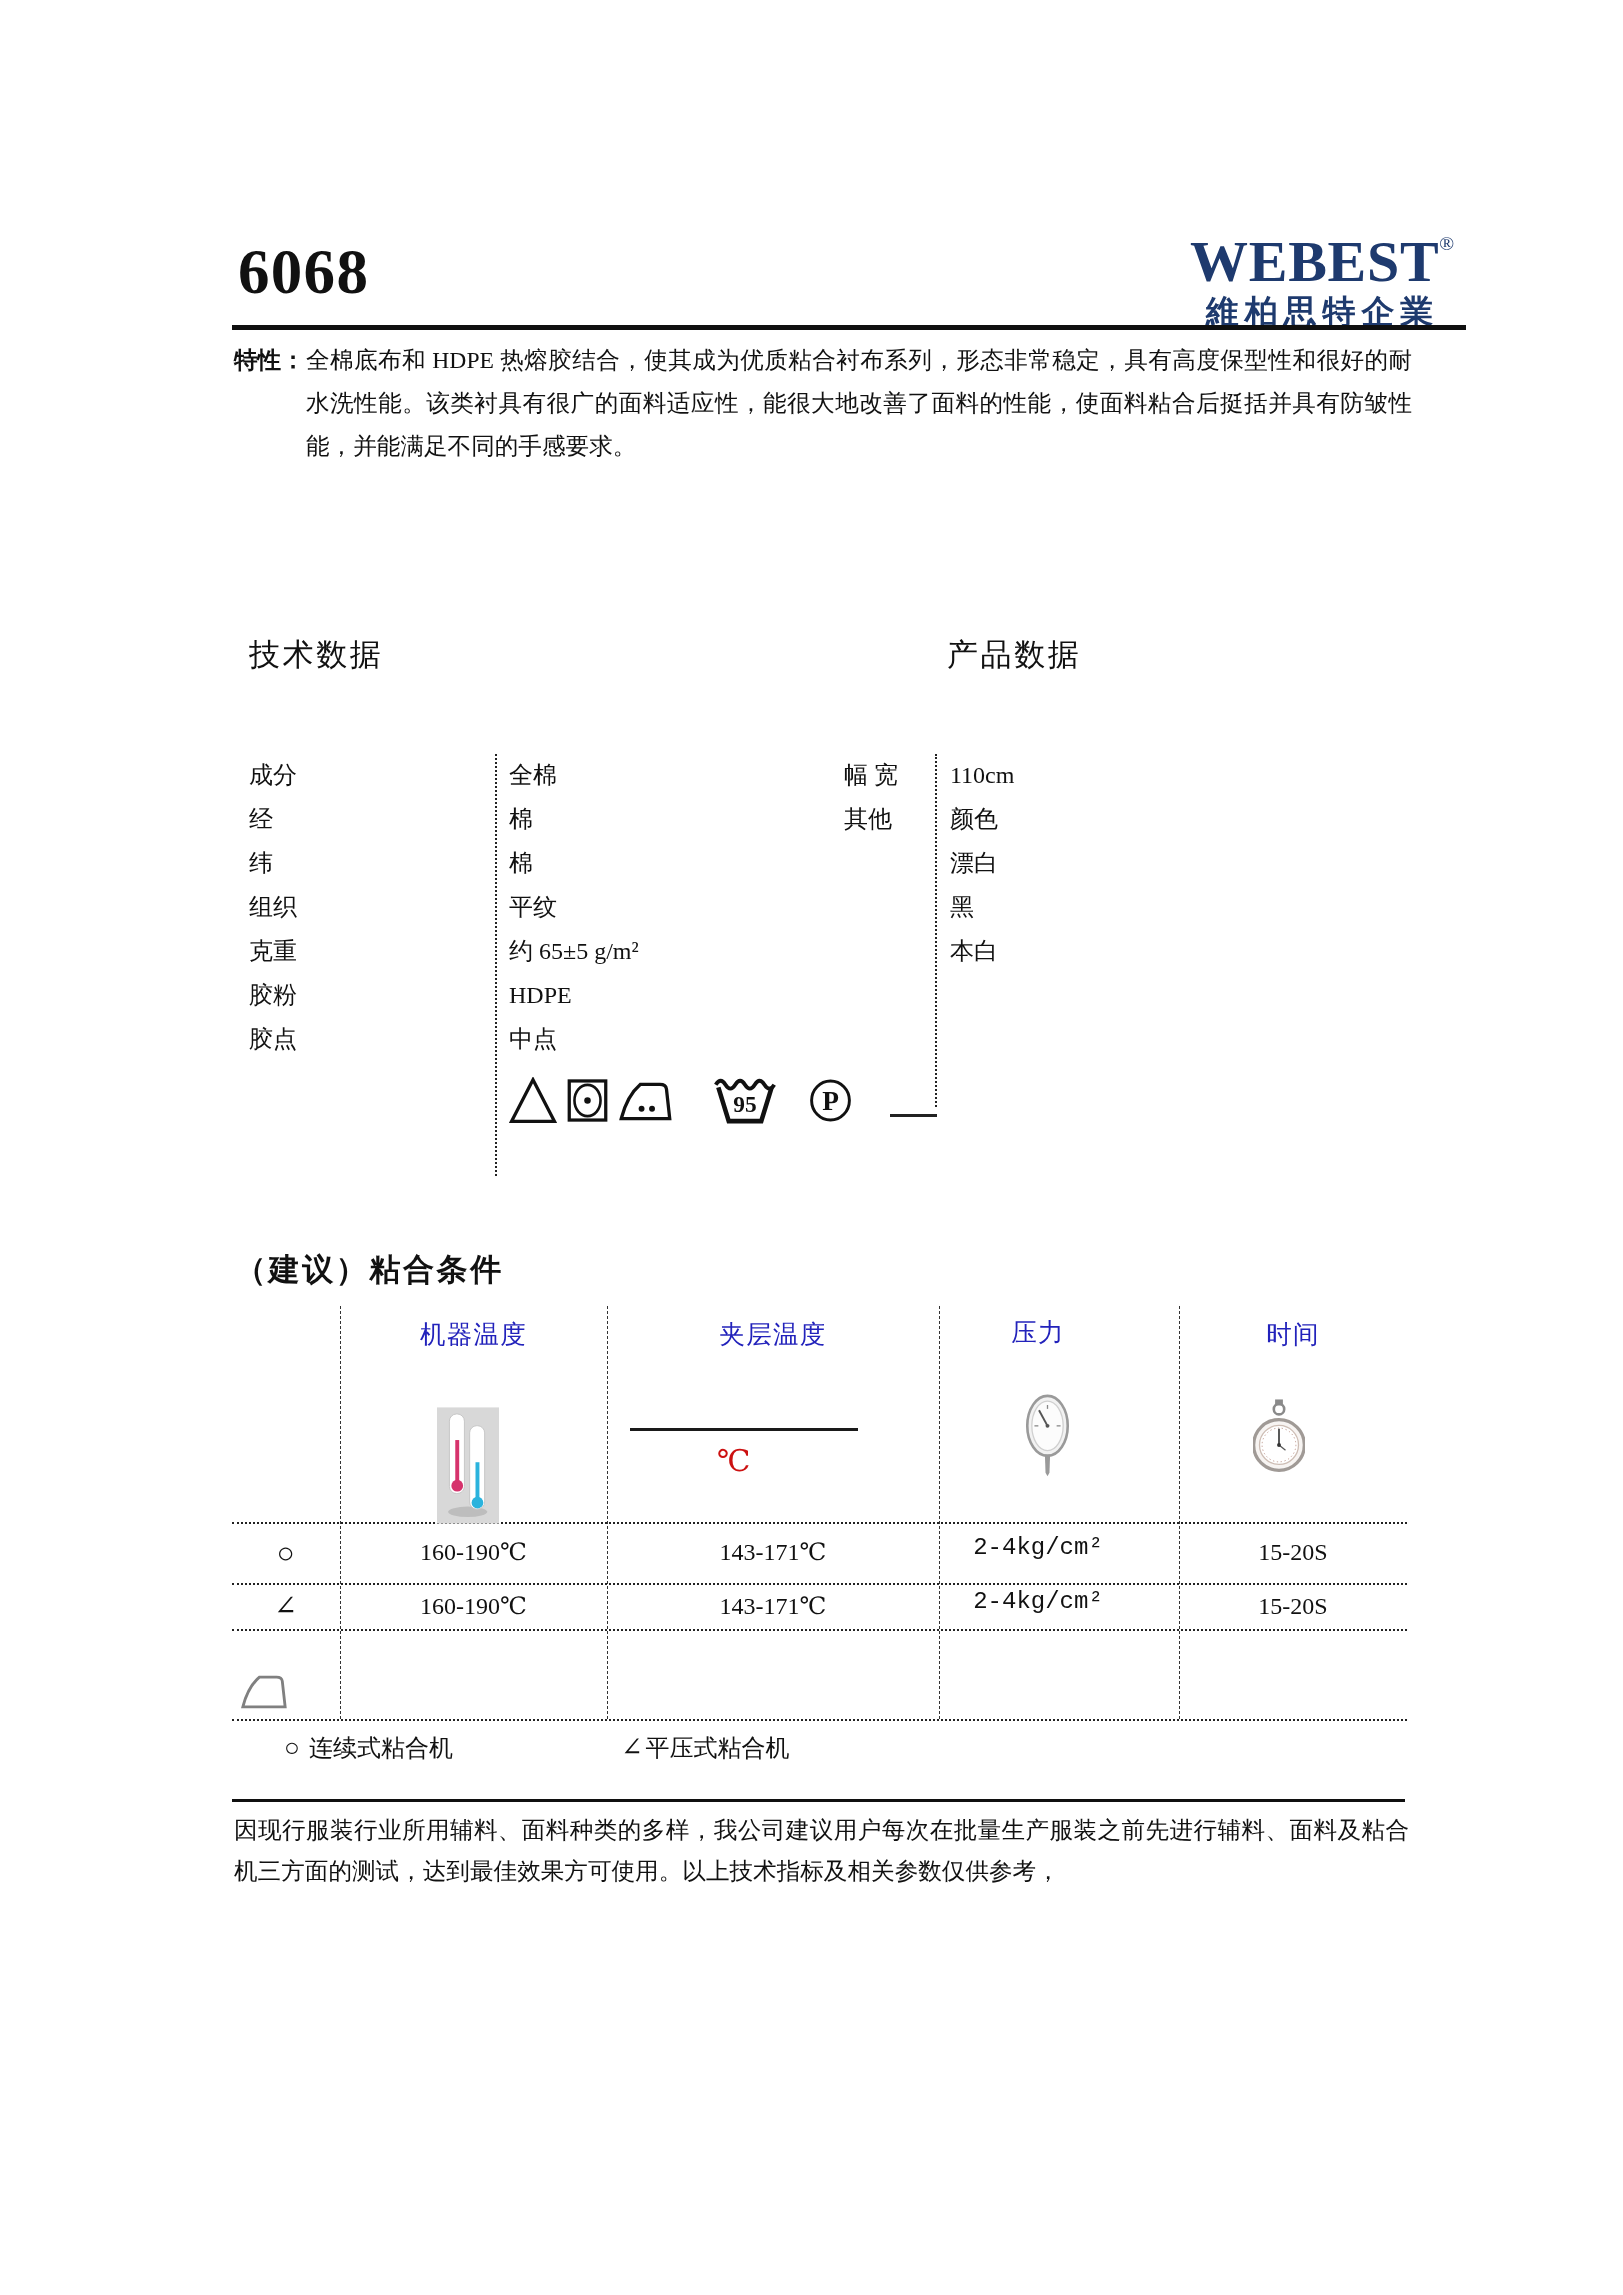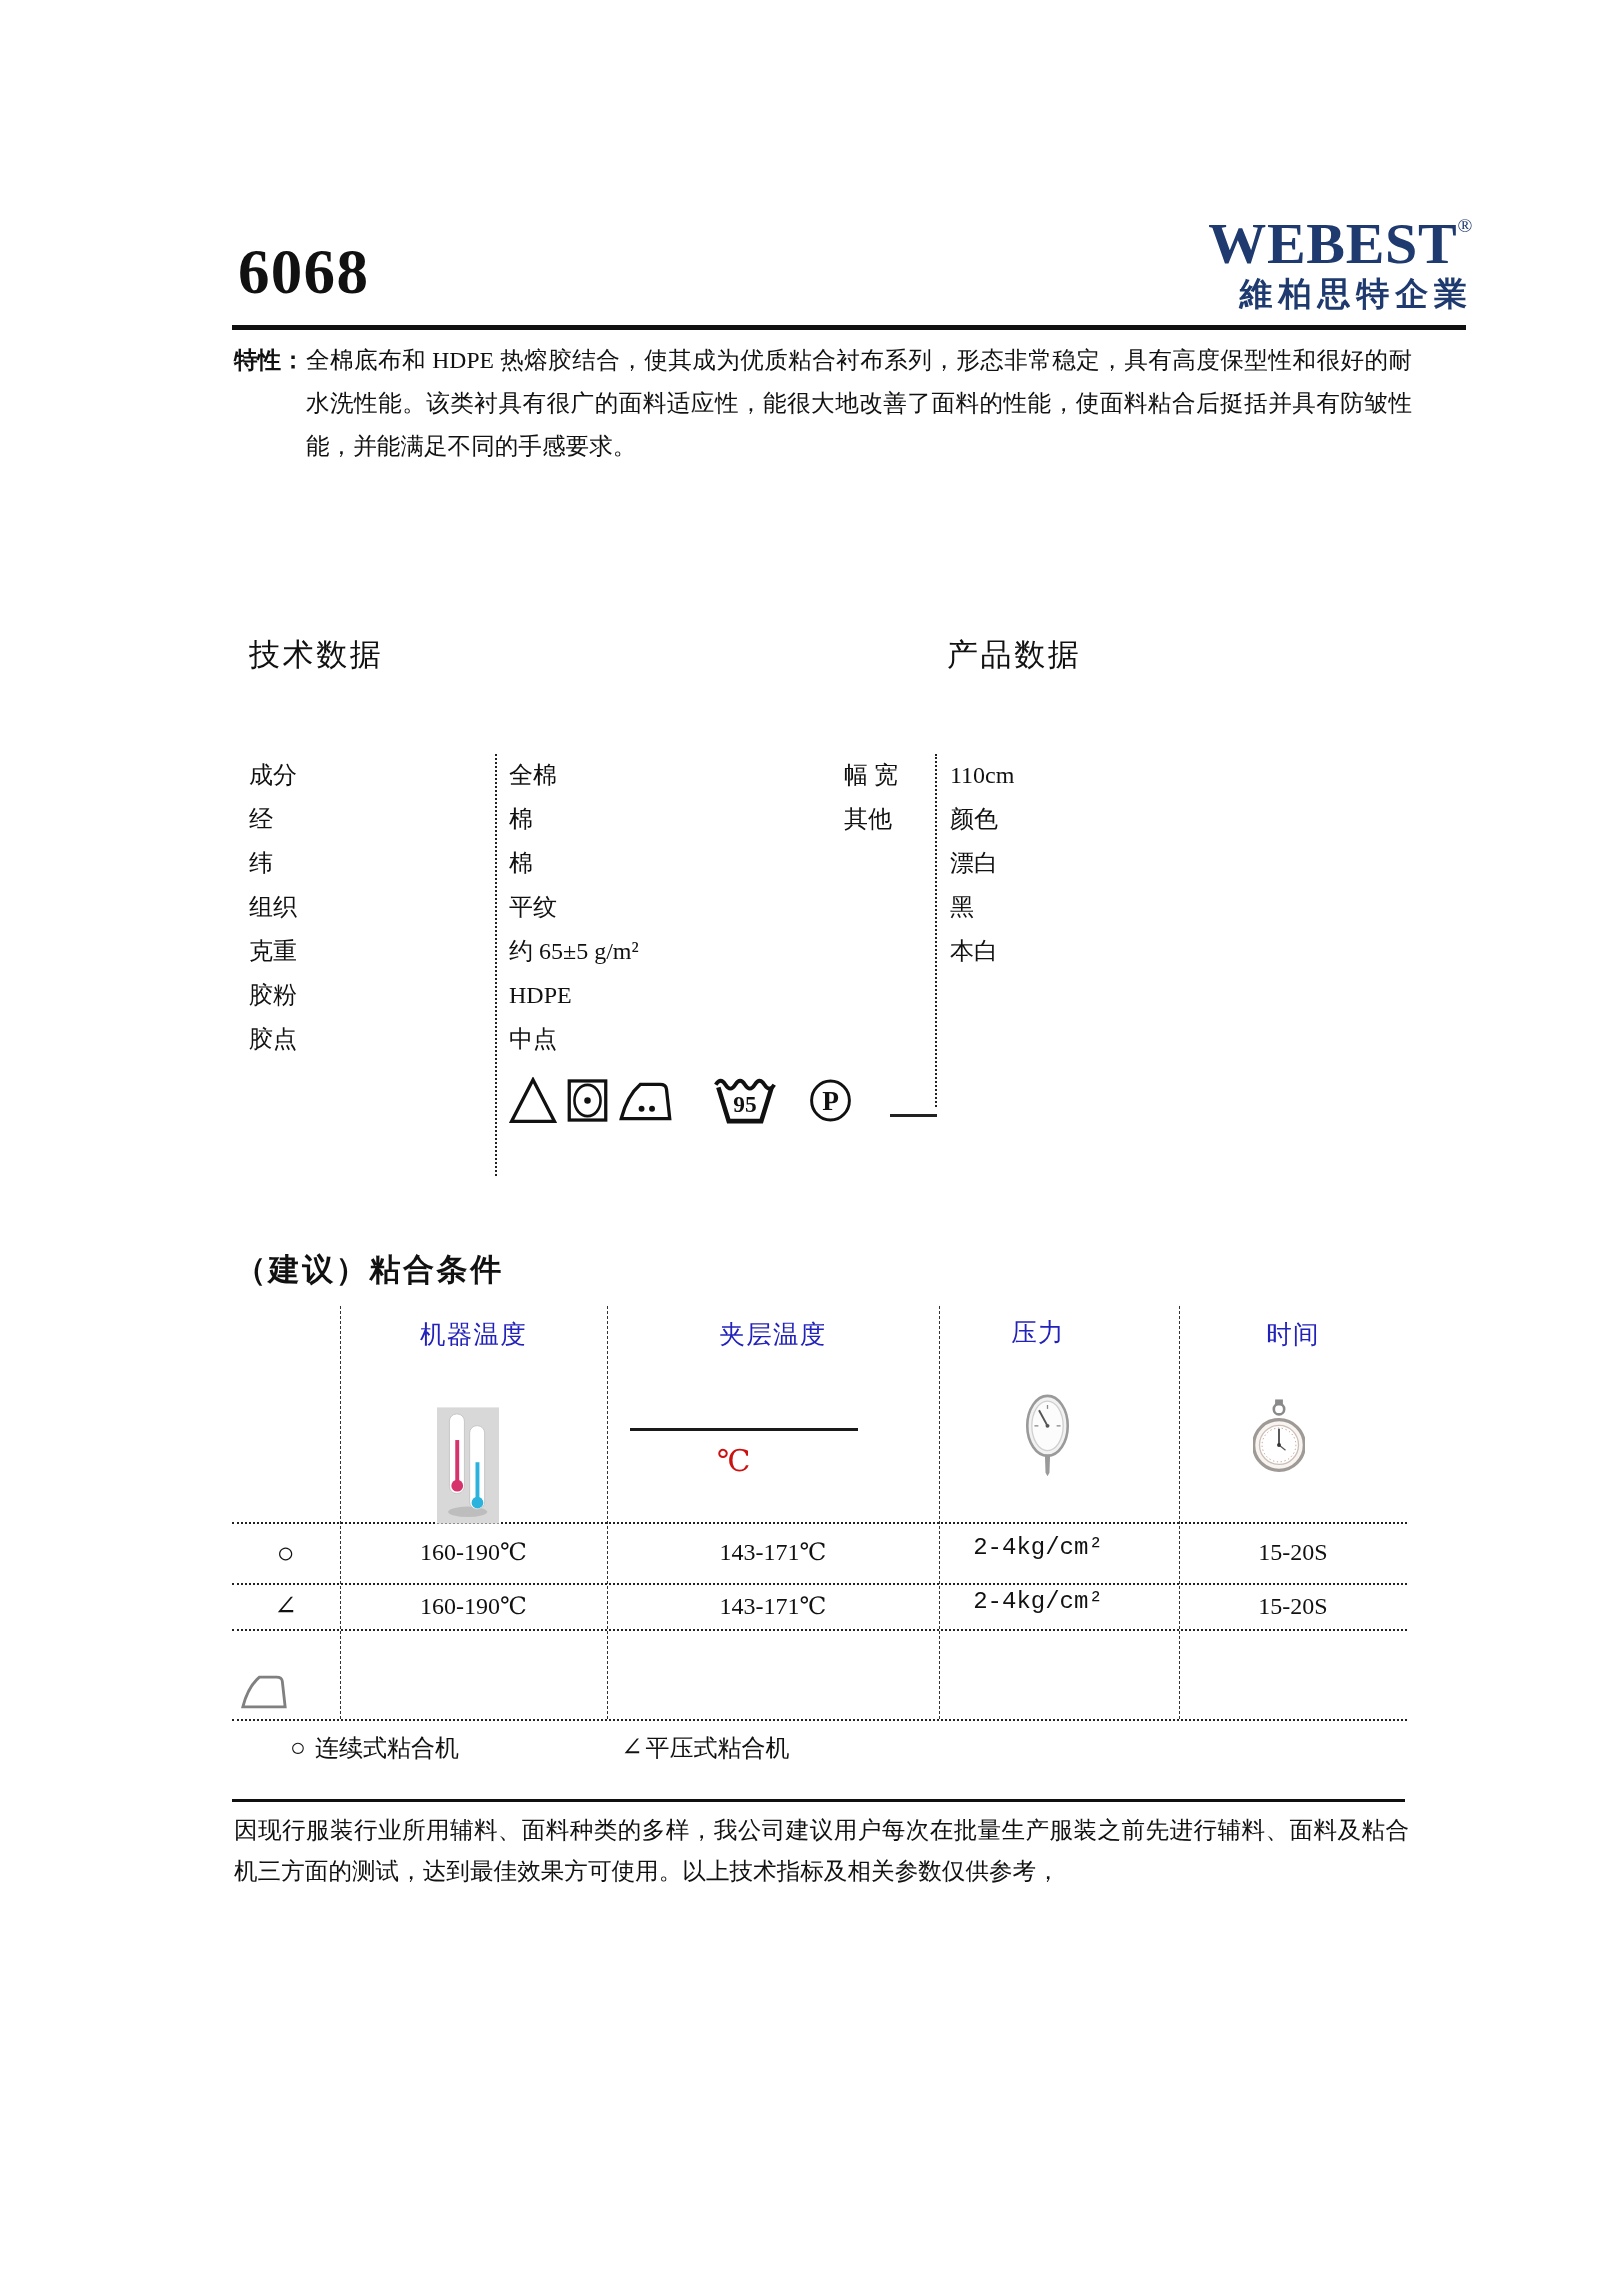--- a/index.html
+++ b/index.html
@@ -4,21 +4,21 @@
 <style>
   html,body{margin:0;padding:0;background:#9a9a9a;}
   .page{
     position:relative;width:1623px;height:2295px;background:#ffffff;
     font-family:"Liberation Serif","DejaVu Serif",serif;color:#111;overflow:hidden;
   }
   .abs{position:absolute;}
 
   
   .title6068{position:absolute;left:238px;top:236px;font-size:63px;font-weight:bold;letter-spacing:1.3px;}
-  .brand{position:absolute;left:1172px;top:196px;width:301px;text-align:right;color:#1e3a6e;}
+  .brand{position:absolute;left:1172px;top:214px;width:301px;text-align:center;color:#1e3a6e;}
   .brand-en{font-size:58px;font-weight:bold;line-height:60px;letter-spacing:0.7px;white-space:nowrap;}
   .brand-en sup{font-size:19.6px;vertical-align:31px;font-weight:normal;}
   .brand-cn{font-size:33px;font-weight:bold;letter-spacing:5.9px;line-height:38px;margin-top:1.3px;white-space:nowrap;}
   .rule{position:absolute;background:#101010;}
 
   
   .para{position:absolute;display:flex;font-size:23.6px;line-height:43px;}
   .plabel{flex:0 0 72px;white-space:nowrap;font-weight:bold;}
   .ptext{width:1106px;text-align:justify;}
 
@@ -192,21 +192,21 @@
   <div class="bsym bcol1" style="top:1587px;height:37px;line-height:37px;font-size:27.5px;">∠</div>
   <div class="bval bcol2" style="top:1587px;">160-190℃</div>
   <div class="bval bcol3" style="top:1587px;">143-171℃</div>
   <div class="bval bcol4" style="top:1583px;">2-4kg/cm²</div>
   <div class="bval bcol5" style="top:1587px;">15-20S</div>
 
   <svg class="abs" style="left:240px;top:1669px;" width="48" height="46" viewBox="0 0 84 62">
     <path d="M5 57 L79 57 L74 12 Q73 5 64 5 L34 5 Q14 22 5 57 Z" fill="none" stroke="#808080" stroke-width="5"></path>
   </svg>
 
-  <div class="legend-item" style="left:290px;">
+  <div class="legend-item" style="left:284px;">
     <span class="lsym">○</span><span>连续式粘合机</span>
   </div>
   <div class="legend-item second" style="left:621px;">
     <span class="lsym">∠</span><span>平压式粘合机</span>
   </div>
 
   <div class="rule" style="left:232px;top:1799px;width:1173px;height:3.3px;"></div>
   <div class="footer-note">因现行服装行业所用辅料、面料种类的多样，我公司建议用户每次在批量生产服装之前先进行辅料、面料及粘合机三方面的测试，达到最佳效果方可使用。以上技术指标及相关参数仅供参考，</div>
 
 </div>

